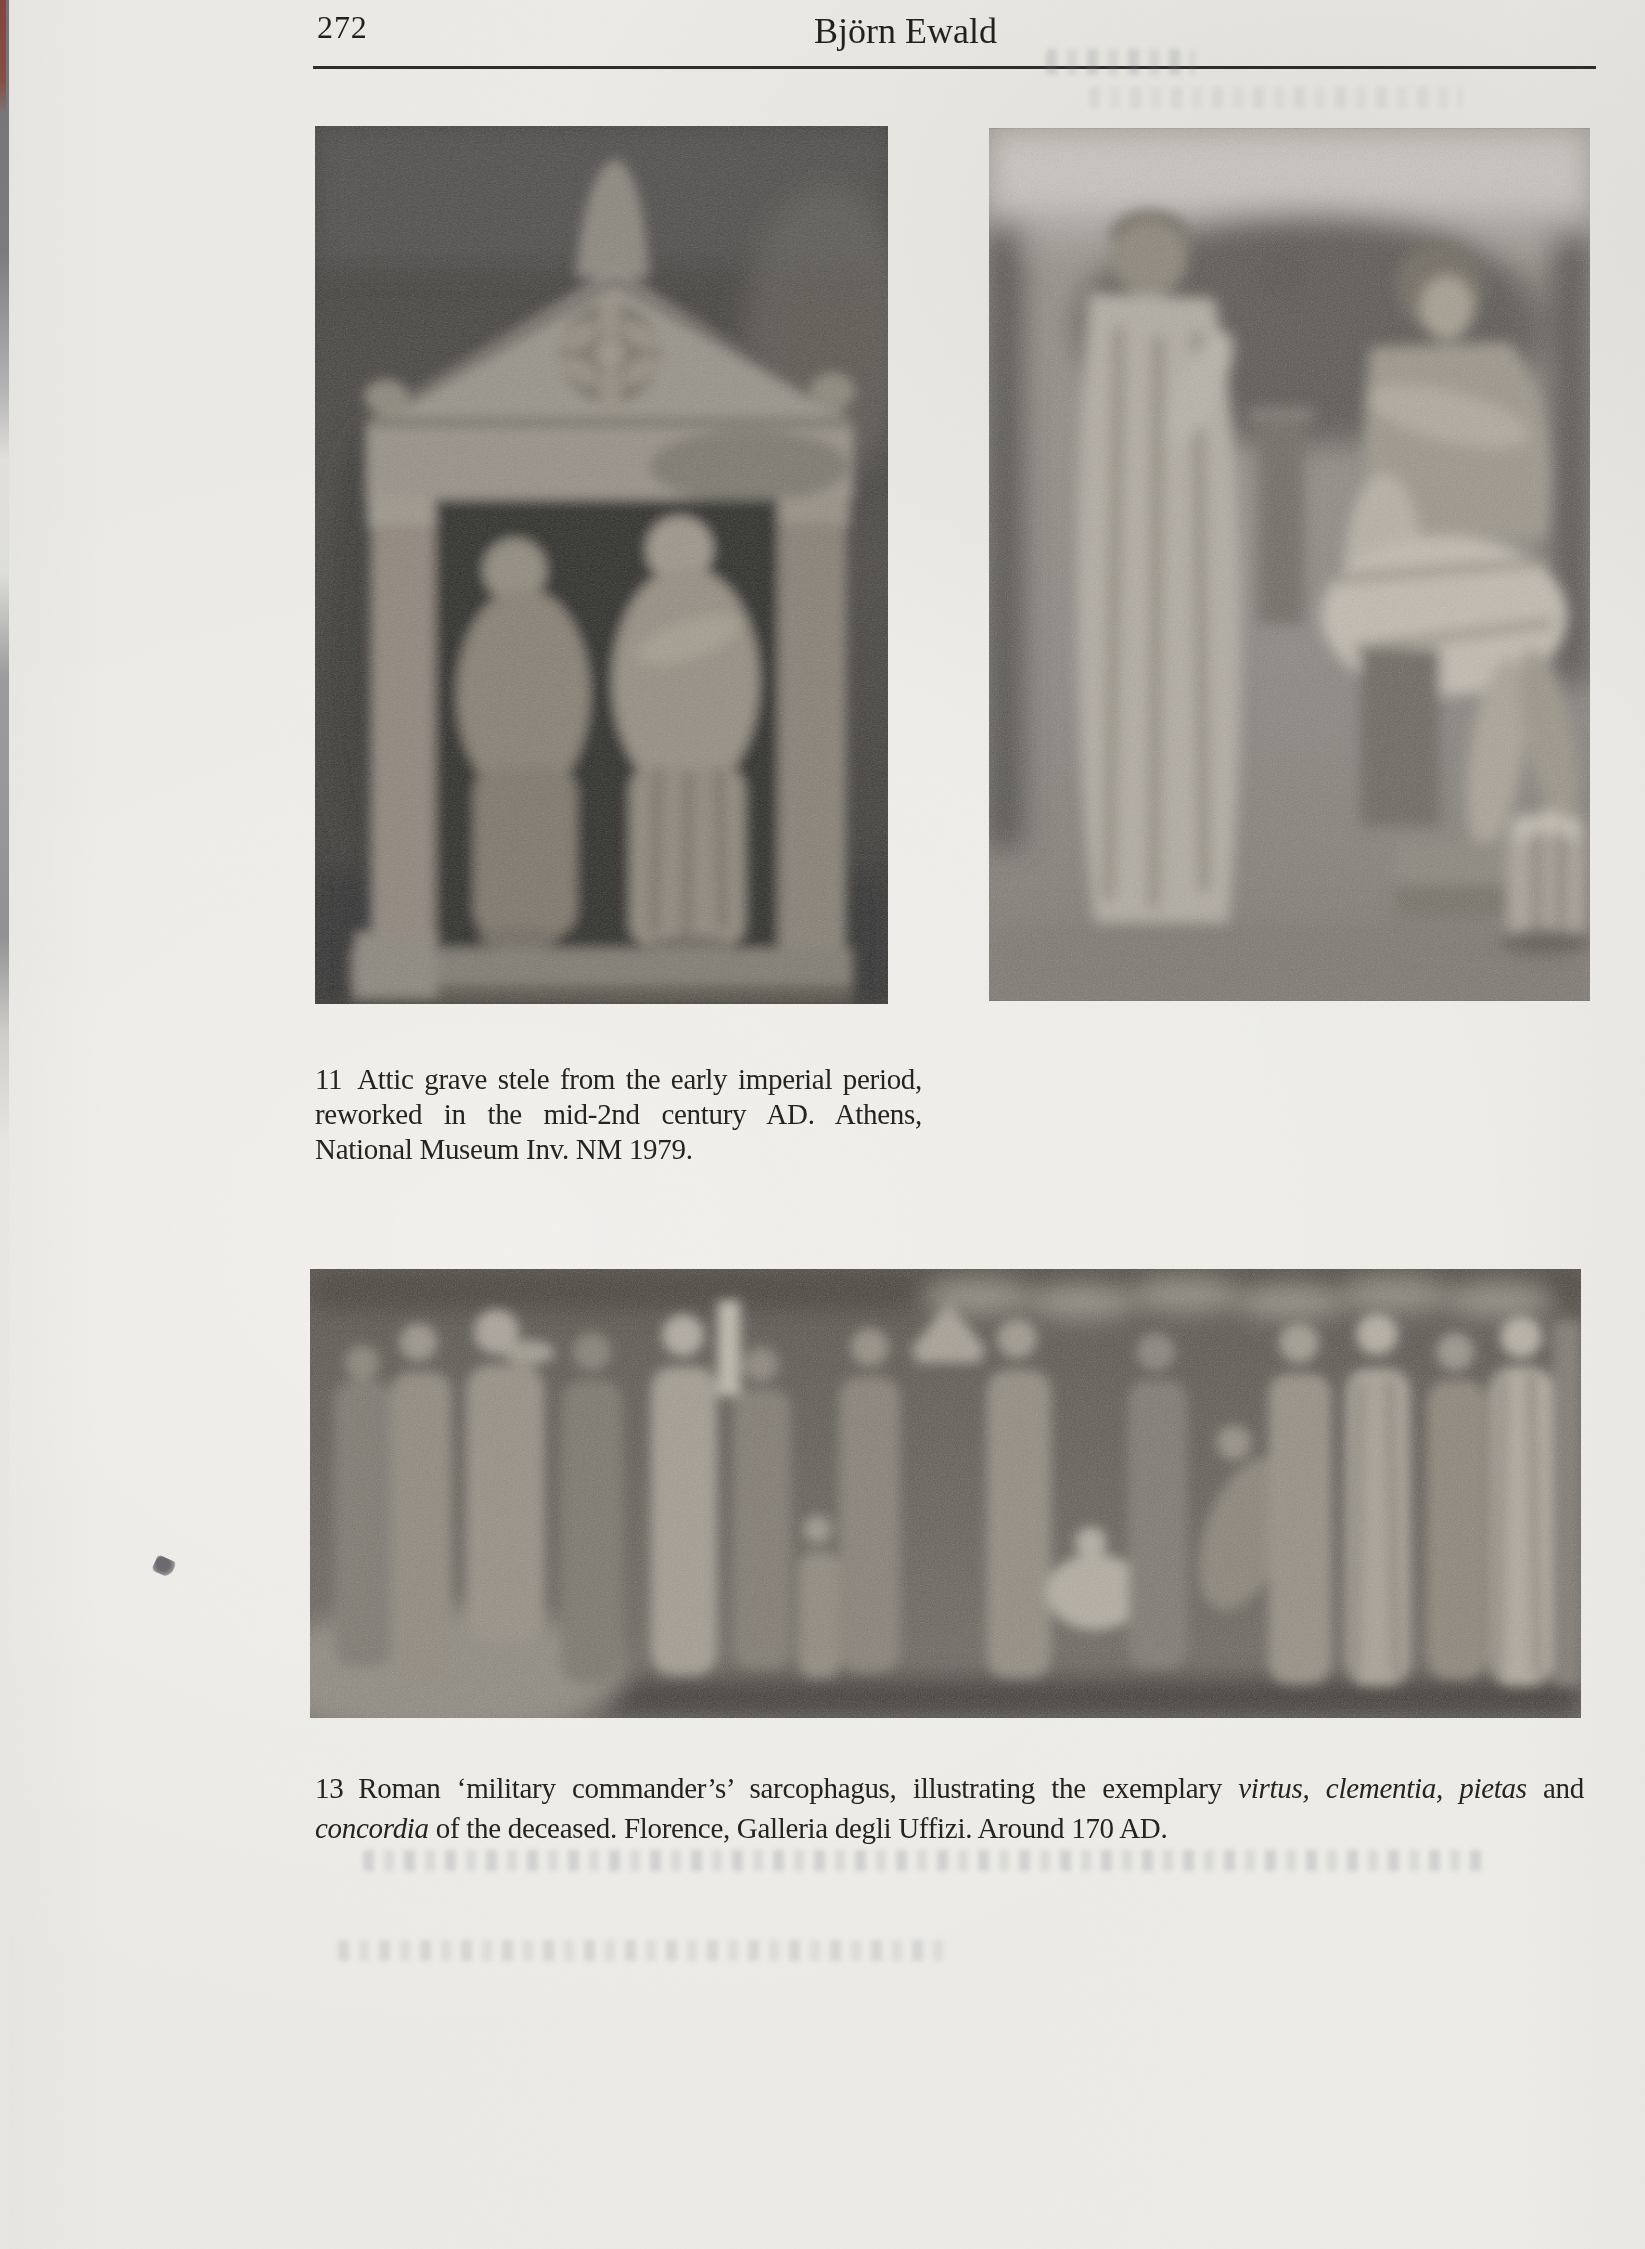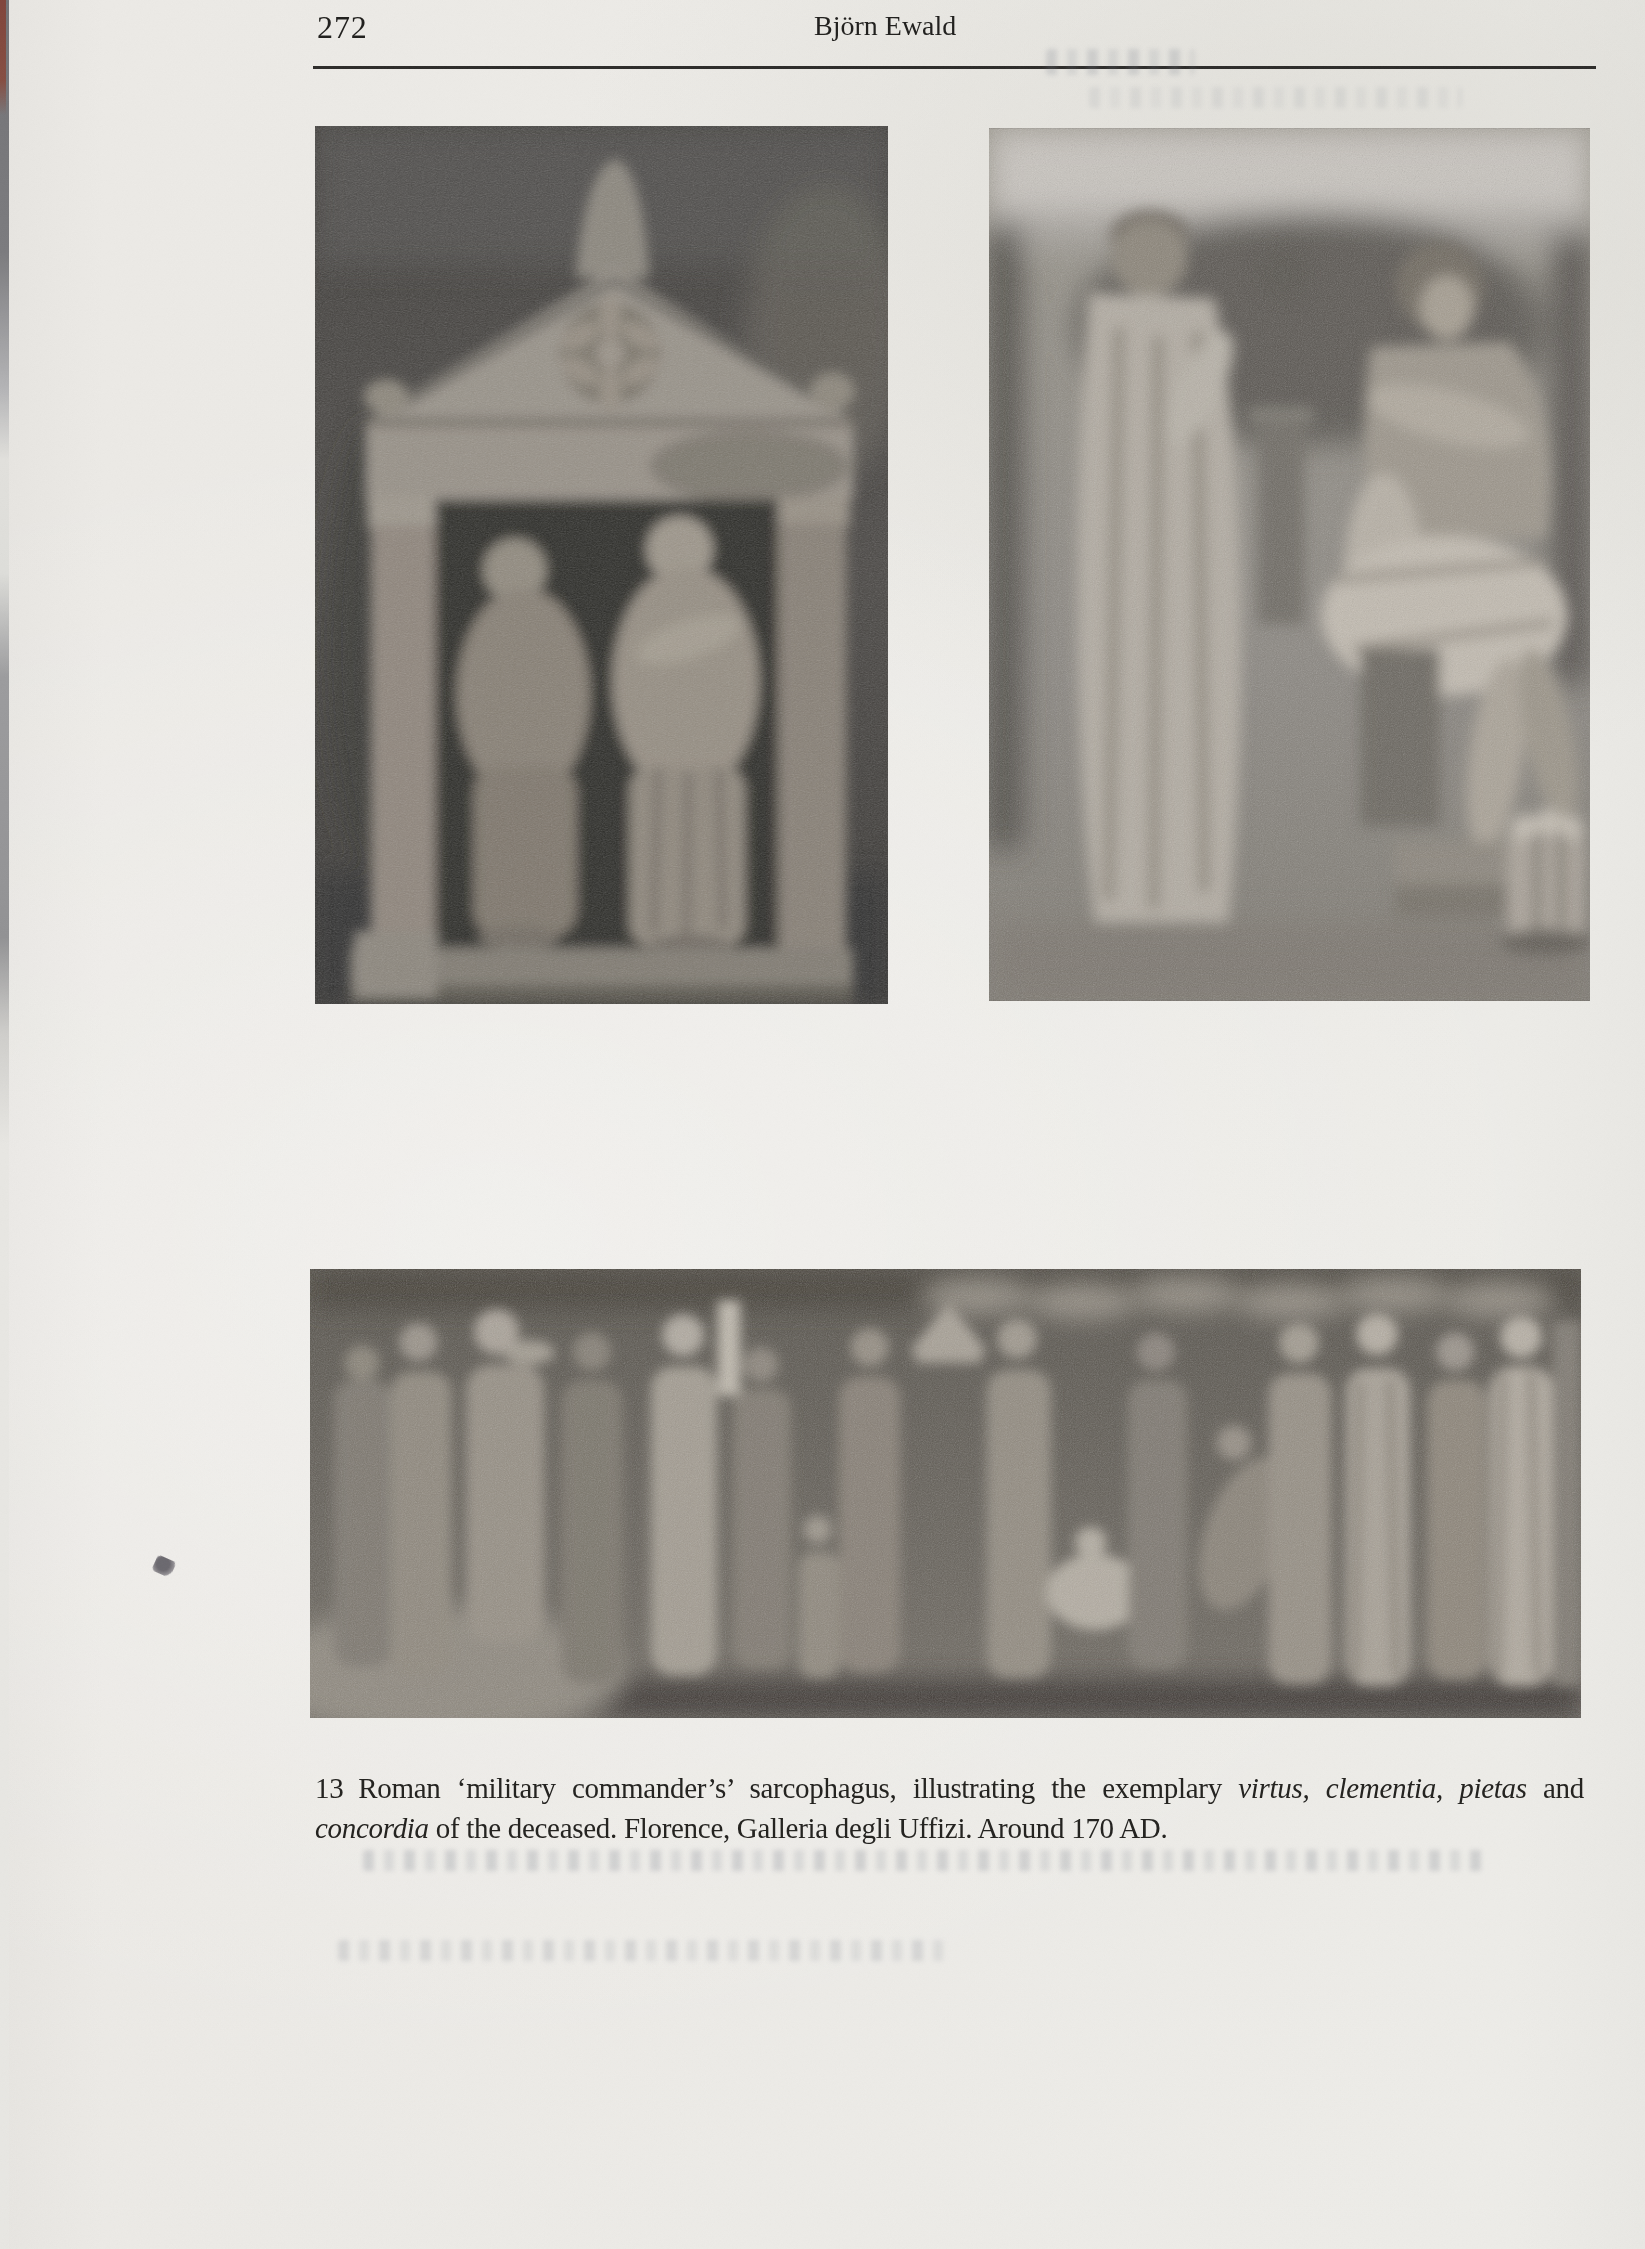--- a/index.html
+++ b/index.html
@@ -6,21 +6,21 @@
   .page{
     position:relative; width:1645px; height:2250px; overflow:hidden;
     background:
       radial-gradient(1128px 781px at 82% 10%, rgba(208,206,198,.45), transparent 70%),
       radial-gradient(1475px 1128px at 30% 55%, rgba(255,255,255,.30), transparent 75%),
       linear-gradient(90deg, #e7e5e1 0, #eceae6 104px, #edecE8 92%, #e9e8e4 100%),
       #ebeae6;
     font-family:"Liberation Serif", serif; color:#201f1d;
   }
   .hdr-num{position:absolute; left:317px; top:8.7px; font-size:32px; letter-spacing:0.9px;}
-  .hdr-title{position:absolute; left:814px; top:10.4px; font-size:28px;}
+  .hdr-title{position:absolute; left:814px; top:10.4px; font-size:36px;}
   .hdr-rule{position:absolute; left:313px; top:66px; width:1283px; height:2.6px; background:#2d2c2a;}
 
   .photo{position:absolute; overflow:hidden; background:#44423f;}
   .photo svg{display:block;}
   #ph1{left:315px; top:126px; width:573px; height:878px;}
   #ph2{left:989px; top:128px; width:601px; height:873px;}
   #ph3{left:310px; top:1269px; width:1271px; height:449px;}
 
   .caption{
     position:absolute; text-align:justify; font-size:29px; line-height:35px;
@@ -198,20 +198,21 @@
         <circle cx="645" cy="800" r="15" fill="#c4bdb2"></circle>
         <circle cx="671" cy="807" r="14" fill="#c4bdb2"></circle>
         <rect x="628" y="812" width="8" height="110" fill="#6f6a61"></rect>
         <rect x="656" y="812" width="8" height="108" fill="#6f6a61"></rect>
         <ellipse cx="642" cy="938" rx="52" ry="15" fill="#5f5a53"></ellipse>
       </g>
       <rect width="693" height="1006" filter="url(#g2)" opacity=".30"></rect>
     </svg>
   </div>
 
+  <p class="caption" id="cap11"><span class="fig-num">11</span><span>Attic grave stele from the early imperial period, reworked in the mid-2nd century AD. Athens, National Museum Inv. NM 1979.</span></p>
 
 
   <div class="photo" id="ph3">
     <svg width="1271" height="449" viewBox="0 0 1465 517">
       <defs>
         <filter id="g3" x="0" y="0" width="100%" height="100%">
           <feTurbulence type="fractalNoise" baseFrequency="0.8" numOctaves="2" stitchTiles="stitch"></feTurbulence>
           <feColorMatrix type="saturate" values="0"></feColorMatrix>
         </filter>
         <filter id="b3a" x="-40%" y="-40%" width="180%" height="180%">

